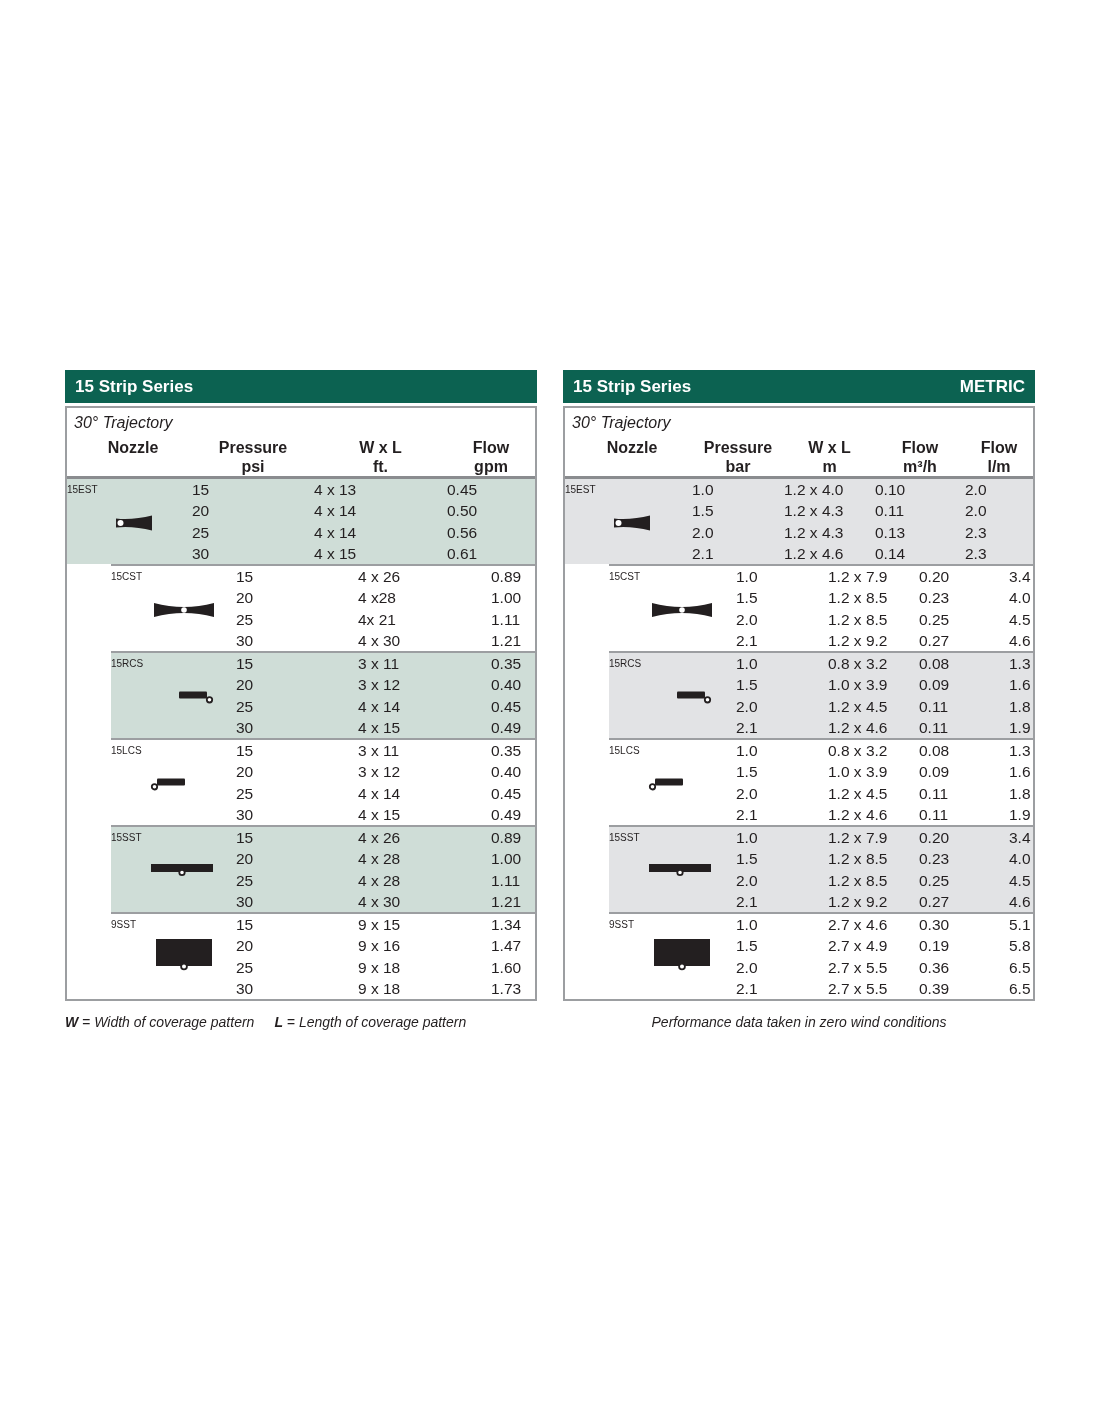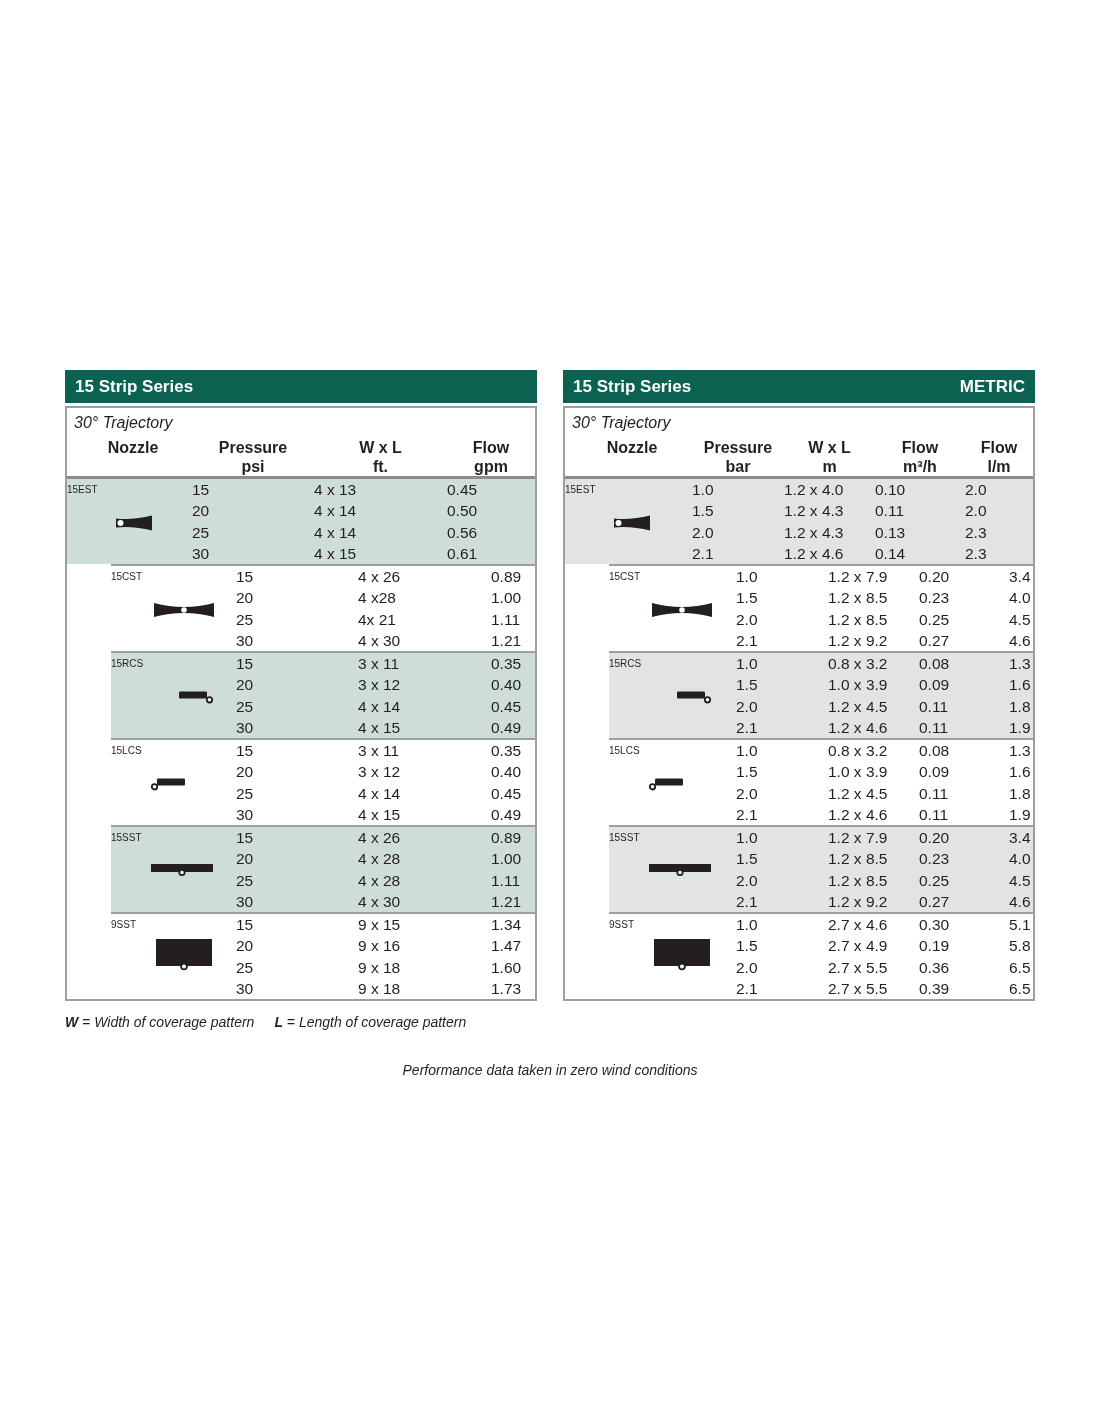--- a/index.html
+++ b/index.html
@@ -37,21 +37,21 @@
   .nozzle-name{font-size:10px;line-height:21.25px;}
   .cell{font-size:15.5px;line-height:21.25px;white-space:pre;}
   .nozzle-icon{position:absolute;}
   .nozzle-icon svg{display:block;}
   .end-strip-nozzle-icon{left:48px;top:36px;}
   .center-strip-nozzle-icon{left:42px;top:36px;}
   .right-corner-strip-nozzle-icon{left:68px;top:37px;}
   .left-corner-strip-nozzle-icon{left:38px;top:37px;}
   .side-strip-nozzle-icon{left:40px;top:36px;}
   .square-strip-nozzle-icon{left:45px;top:25px;}
-  .fnotes{display:flex;gap:26px;margin-top:13px;flex-direction:column;}
+  .fnotes{display:flex;gap:26px;margin-top:13px;}
   .fnotes-left{flex:1;min-width:0;font-style:italic;font-size:14px;}
   .fnote-right{flex:1;min-width:0;font-style:italic;font-size:14px;text-align:center;}
   .legend{margin:0 0 6px 0;}
   .note{margin:0 0 4px 0;}
   .bi{font-weight:bold;font-style:italic;}
   .sp{display:inline-block;width:20px;}
 </style>
 </head>
 <body>
 

